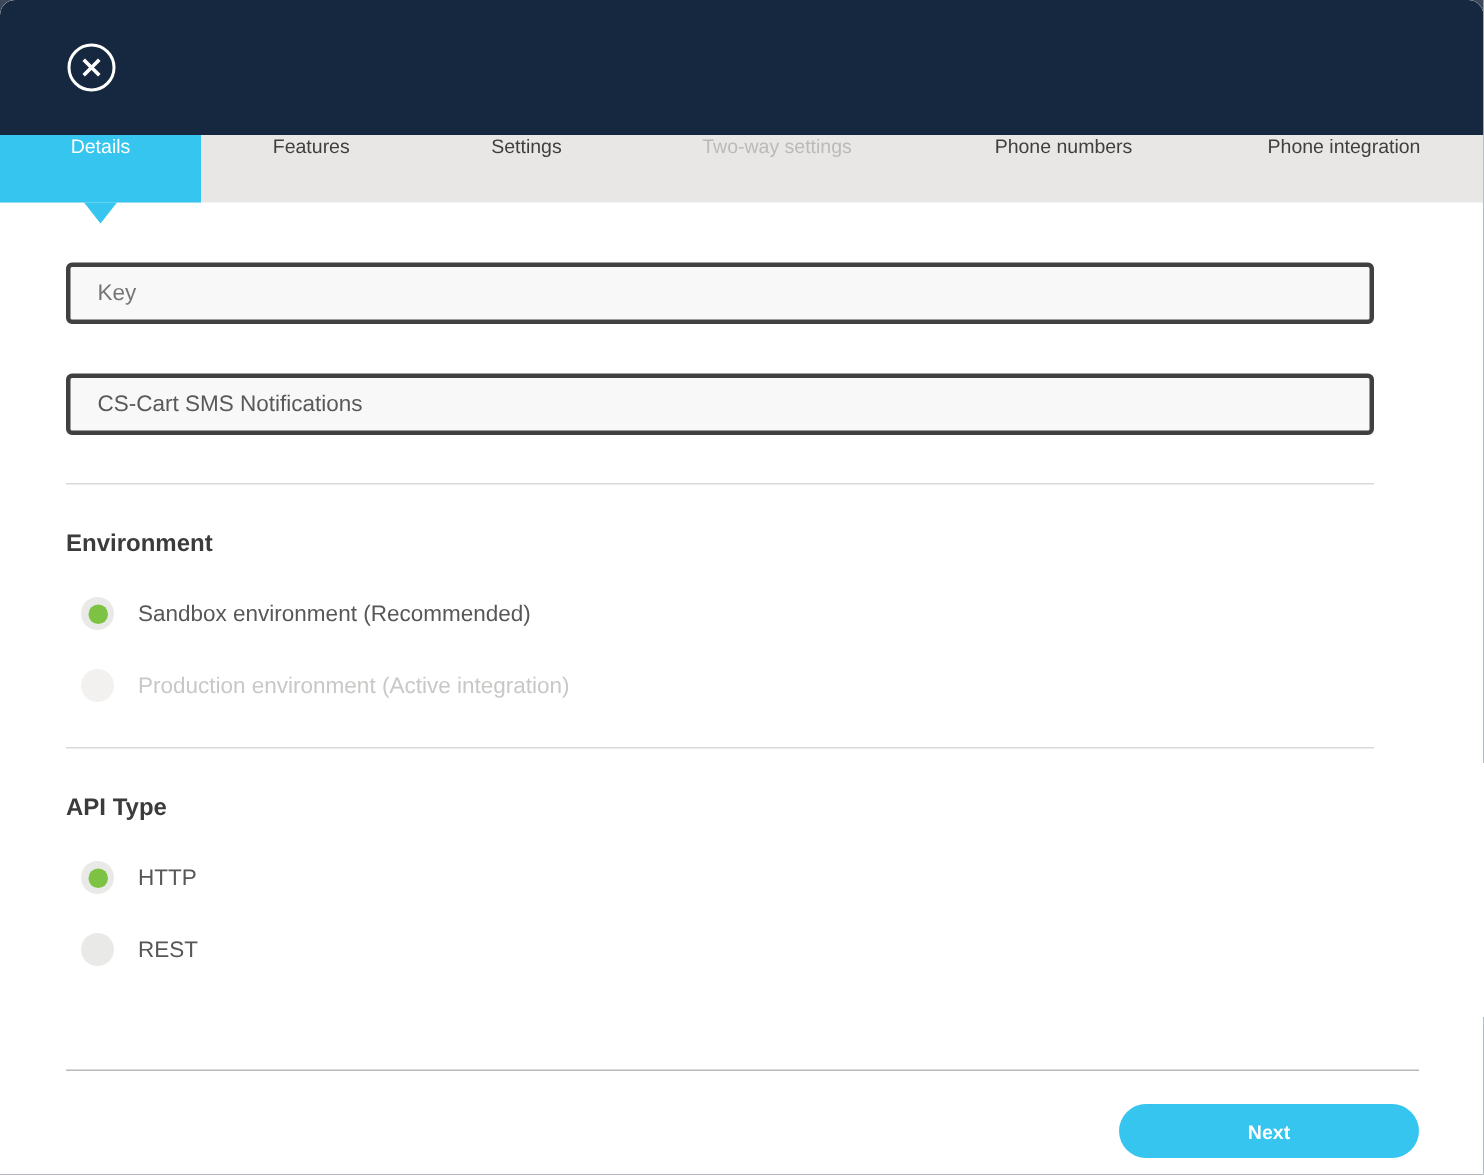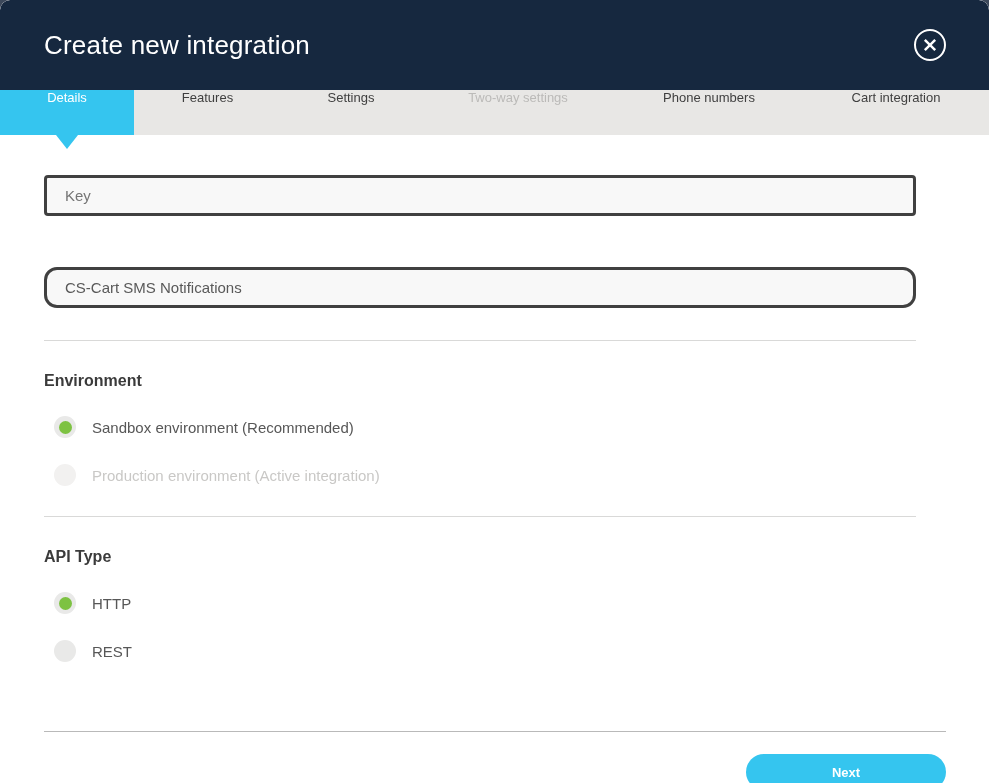--- a/index.html
+++ b/index.html
@@ -95,21 +95,21 @@
     border: 3px solid #404040;
     border-radius: 4px;
     padding: 0 18px;
     font-family: "Liberation Sans", "DejaVu Sans", sans-serif;
     font-size: 15px;
     color: #595959;
     outline: none;
   }
   .text-input::placeholder { color: #757575; opacity: 1; }
   .input-key  { margin-top: 40px; }
-  .input-name { margin-top: 51px; border-radius: 13px; }
+  .input-name { margin-top: 33px; }
 
   .divider {
     border: none;
     border-top: 1px solid #d9d9d8;
     height: 0;
   }
   .divider-1 { margin-top: 32px; }
   .divider-2 { margin-top: 30px; }
 
   .section-heading {
@@ -175,21 +175,20 @@
     font-weight: 700;
     cursor: pointer;
   }
 </style>
 </head>
 <body>
 
 <div class="modal">
 
   <div class="header">
-    <h1>Create new integration</h1>
     <button class="close-btn">
       <span style="display:flex;">
         <svg width="34" height="34" viewBox="0 0 34 34">
           <circle cx="17" cy="17" r="15" fill="none" stroke="#ffffff" stroke-width="2"></circle>
           <line x1="11.8" y1="11.8" x2="22.2" y2="22.2" stroke="#ffffff" stroke-width="2.4"></line>
           <line x1="22.2" y1="11.8" x2="11.8" y2="22.2" stroke="#ffffff" stroke-width="2.4"></line>
         </svg>
       </span>
     </button>
   </div>
@@ -204,21 +203,21 @@
     <div class="tab">
       <span>Settings</span>
     </div>
     <div class="tab disabled">
       <span>Two-way settings</span>
     </div>
     <div class="tab">
       <span>Phone numbers</span>
     </div>
     <div class="tab">
-      <span>Cart integration</span>
+      <span>Phone integration</span>
     </div>
   </div>
 
   <div class="content">
 
     <input class="text-input input-key" type="text" placeholder="Key" style="">
 
     <input class="text-input input-name" type="text" value="CS-Cart SMS Notifications" style="">
 
     <hr class="divider divider-1">

